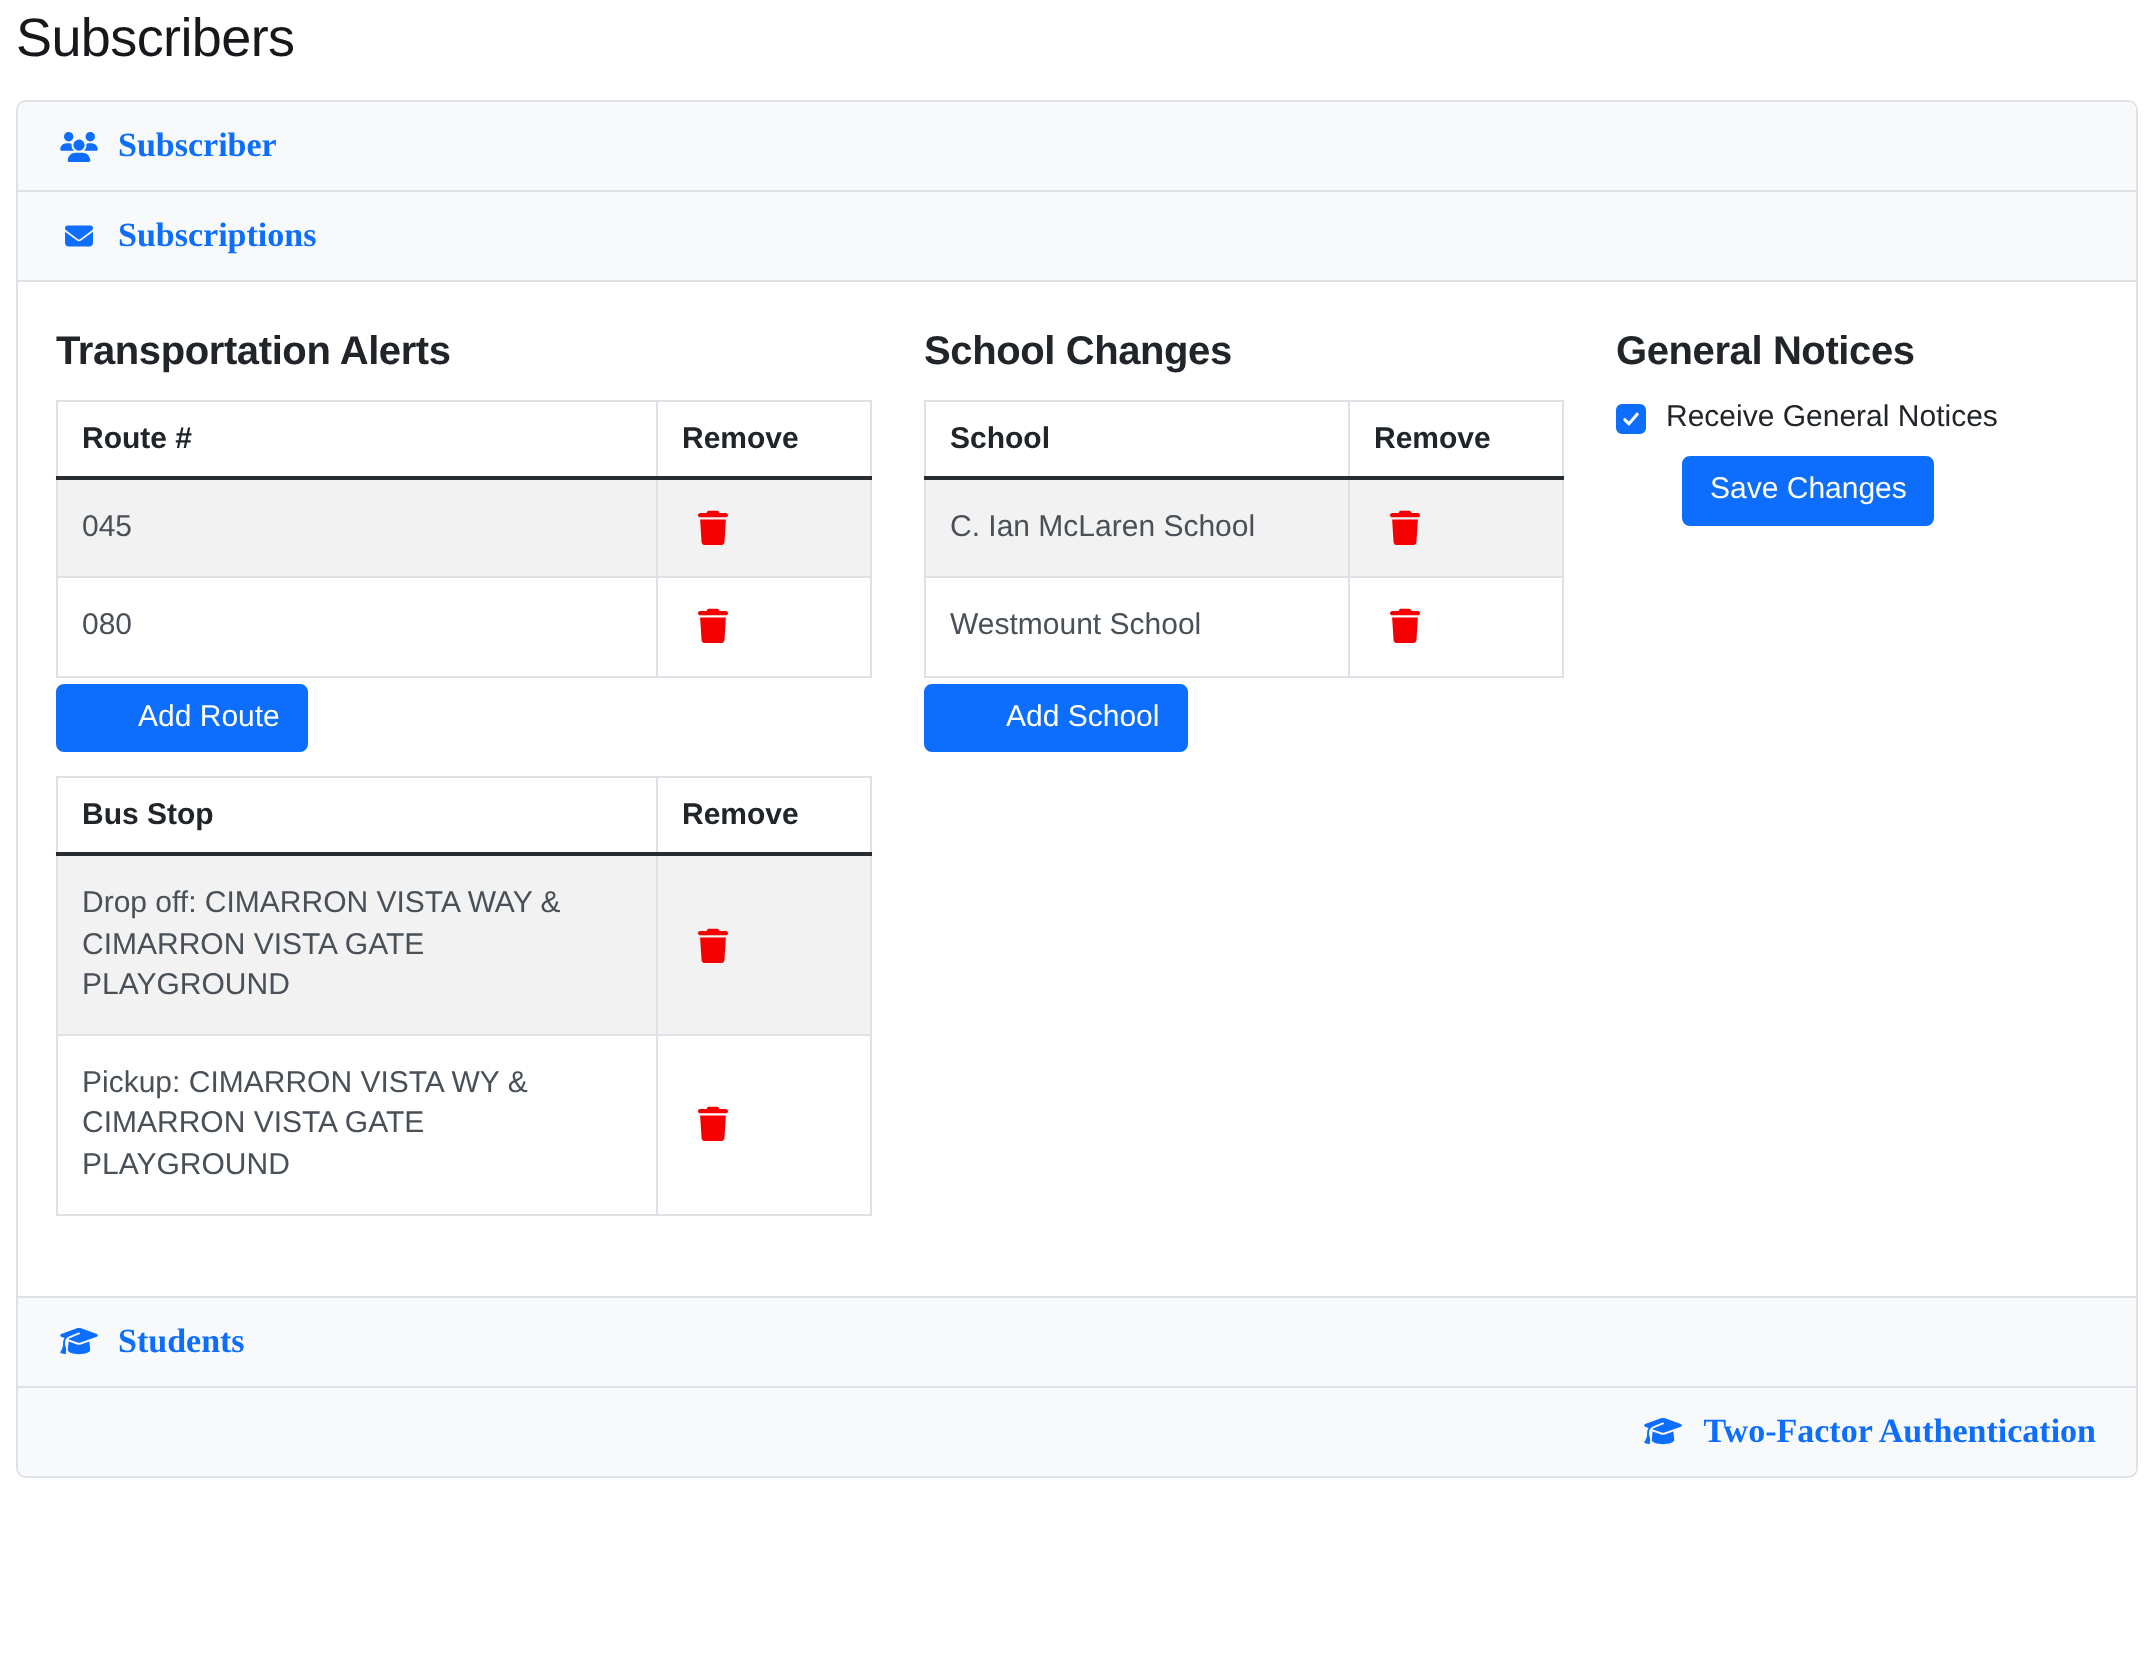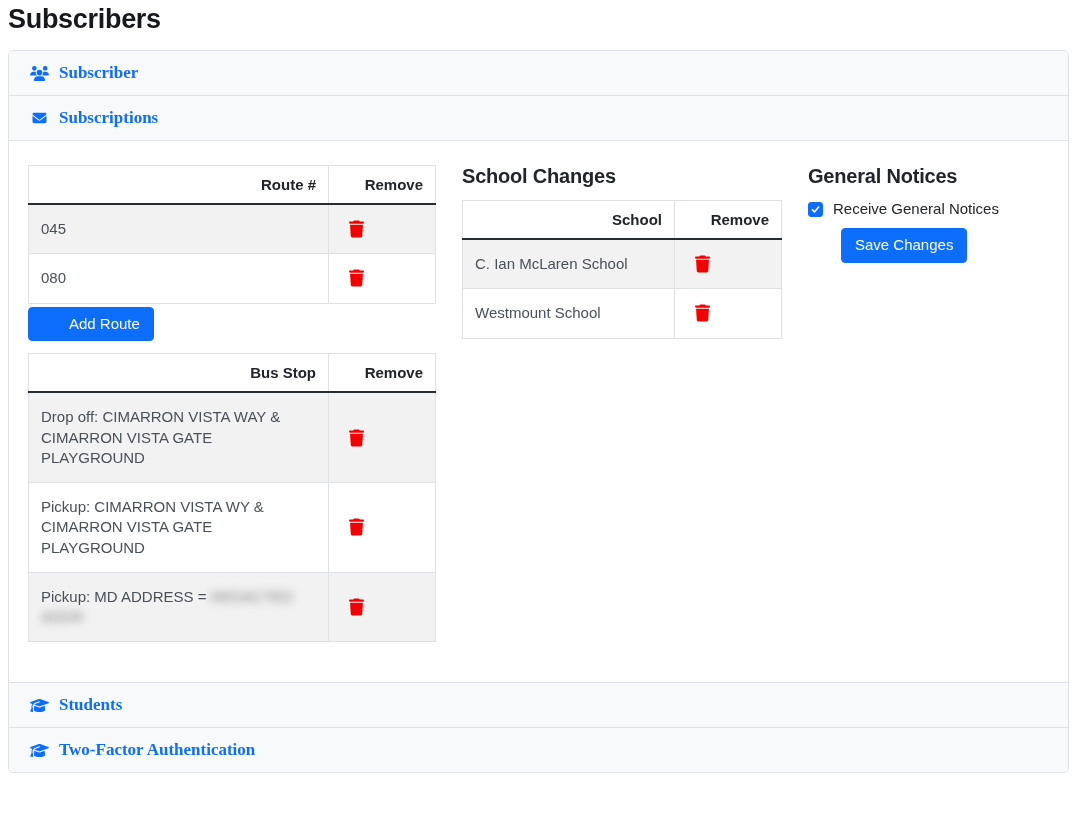--- a/index.html
+++ b/index.html
@@ -13,41 +13,41 @@
   }
   *{box-sizing:border-box;}
   html,body{margin:0;padding:0;background:#fff;}
   body{
     font-family:"Liberation Sans", sans-serif;
     color:var(--text-dark);
     width:1078px;
   }
   .page{margin:2px 9px 24px 8px;}
   .page-title{
-    font-size:27px;font-weight:700;letter-spacing:-0.3px;
+    font-size:27px;font-weight:400;letter-spacing:-0.3px;
     margin:4px 0 15px;color:#16181b;
   }
   .card{
     border:1px solid var(--border);
     border-radius:5px;
     overflow:hidden;
     background:#fff;
   }
   .acc-header{
     background:var(--header-bg);
     padding:12px 20px;
     border-bottom:1px solid var(--border);
     display:flex;align-items:center;gap:10px;
     color:var(--primary);
     font-weight:600;font-size:17px;
     cursor:pointer;
     min-height:44px;
     font-family:Liberation Serif, serif;
   }
-  .acc-header.acc-last{border-bottom:none;}
+  .acc-header.acc-last{border-bottom:none;justify-content:flex-end;}
   .acc-icon{width:20px;display:flex;justify-content:center;flex:none;}
   .acc-icon svg{display:block;fill:var(--primary);}
   .acc-body{
     background:#fff;
     border-bottom:1px solid var(--border);
     padding:24px 19px 40px;
     display:flex;
     gap:26px;
   }
   .col-transport{width:408px;flex:none;}
@@ -57,21 +57,21 @@
     font-size:20px;font-weight:600;letter-spacing:-0.2px;
     margin:0 0 12px;color:var(--text-dark);
   }
   table{
     border-collapse:collapse;width:100%;
     font-size:15px;color:var(--text-cell);
     background:#fff;
   }
   th,td{border:1px solid var(--border);}
   th{
-    text-align:right;font-weight:700;color:var(--text-dark);
+    text-align:left;font-weight:700;color:var(--text-dark);
     padding:10px 12px;font-size:15px;
     border-bottom:2px solid #272c31;
     background:#fff;
   }
   td{padding:14px 12px;line-height:1.35;vertical-align:middle;}
   tbody tr:nth-child(odd){background:var(--stripe);}
   .remove-col{width:107px;}
   .remove-cell{padding:8px 12px 8px 20px;}
   .trash-btn{
     background:none;border:none;padding:0;margin:0;
@@ -130,20 +130,21 @@
         <svg width="17" height="14" viewBox="0 0 512 512">
             <path d="M48 64C21.5 64 0 85.5 0 112c0 15.1 7.1 29.3 19.2 38.4L236.8 313.6c11.4 8.5 27 8.5 38.4 0L492.8 150.4c12.1-9.1 19.2-23.3 19.2-38.4c0-26.5-21.5-48-48-48H48zM0 176V384c0 35.3 28.7 64 64 64H448c35.3 0 64-28.7 64-64V176L294.4 339.2c-22.8 17.1-54 17.1-76.8 0L0 176z"></path>
           </svg>
       </span>
       <span>Subscriptions</span>
     </div>
 
     <div class="acc-body">
 
       <div class="col-transport">
+        <h2 class="section-heading">Transportation Alerts</h2>
 
         <table>
           <thead>
             <tr>
               <th>Route #</th>
               <th class="remove-col">Remove</th>
             </tr>
           </thead>
           <tbody>
               <tr>
@@ -184,28 +185,20 @@
                 </td>
               </tr>
               <tr>
                 <td>Pickup: CIMARRON VISTA WY &amp; CIMARRON VISTA GATE PLAYGROUND</td>
                 <td class="remove-cell">
                   <button class="trash-btn"><svg viewBox="0 0 448 512">
                       <path d="M135.2 17.7L128 32H32C14.3 32 0 46.3 0 64S14.3 96 32 96H416c17.7 0 32-14.3 32-32s-14.3-32-32-32H320l-7.2-14.3C307.4 6.8 296.3 0 284.2 0H163.8c-12.1 0-23.2 6.8-28.6 17.7zM416 128H32L53.2 467c1.4 22.8 20.3 41 43.2 41H351.6c22.9 0 41.8-18.2 43.2-41L416 128z"></path>
                     </svg></button>
                 </td>
               </tr>
-              <tr>
-                <td><span>Pickup: MD ADDRESS = </span><span class="redacted">REDACTED ADDR</span></td>
-                <td class="remove-cell">
-                  <button class="trash-btn"><svg viewBox="0 0 448 512">
-                      <path d="M135.2 17.7L128 32H32C14.3 32 0 46.3 0 64S14.3 96 32 96H416c17.7 0 32-14.3 32-32s-14.3-32-32-32H320l-7.2-14.3C307.4 6.8 296.3 0 284.2 0H163.8c-12.1 0-23.2 6.8-28.6 17.7zM416 128H32L53.2 467c1.4 22.8 20.3 41 43.2 41H351.6c22.9 0 41.8-18.2 43.2-41L416 128z"></path>
-                    </svg></button>
-                </td>
-              </tr>
             </tbody>
         </table>
 
       </div>
 
       <div class="col-school">
         <h2 class="section-heading">School Changes</h2>
 
         <table>
           <thead>
@@ -227,20 +220,21 @@
                 <td>Westmount School</td>
                 <td class="remove-cell">
                   <button class="trash-btn"><svg viewBox="0 0 448 512">
                       <path d="M135.2 17.7L128 32H32C14.3 32 0 46.3 0 64S14.3 96 32 96H416c17.7 0 32-14.3 32-32s-14.3-32-32-32H320l-7.2-14.3C307.4 6.8 296.3 0 284.2 0H163.8c-12.1 0-23.2 6.8-28.6 17.7zM416 128H32L53.2 467c1.4 22.8 20.3 41 43.2 41H351.6c22.9 0 41.8-18.2 43.2-41L416 128z"></path>
                     </svg></button>
                 </td>
               </tr>
             </tbody>
         </table>
 
+        <button class="btn btn-add">Add School</button>
       </div>
 
       <div class="col-general">
         <h2 class="section-heading">General Notices</h2>
 
         <label class="checkbox-row">
           <span class="checkbox">
             <svg width="11" height="11" viewBox="0 0 16 16">
                 <path d="M3.5 8.5 L6.5 11.5 L12.5 4.5" stroke="#ffffff" stroke-width="2.2" fill="none" stroke-linecap="round" stroke-linejoin="round"></path>
               </svg>

